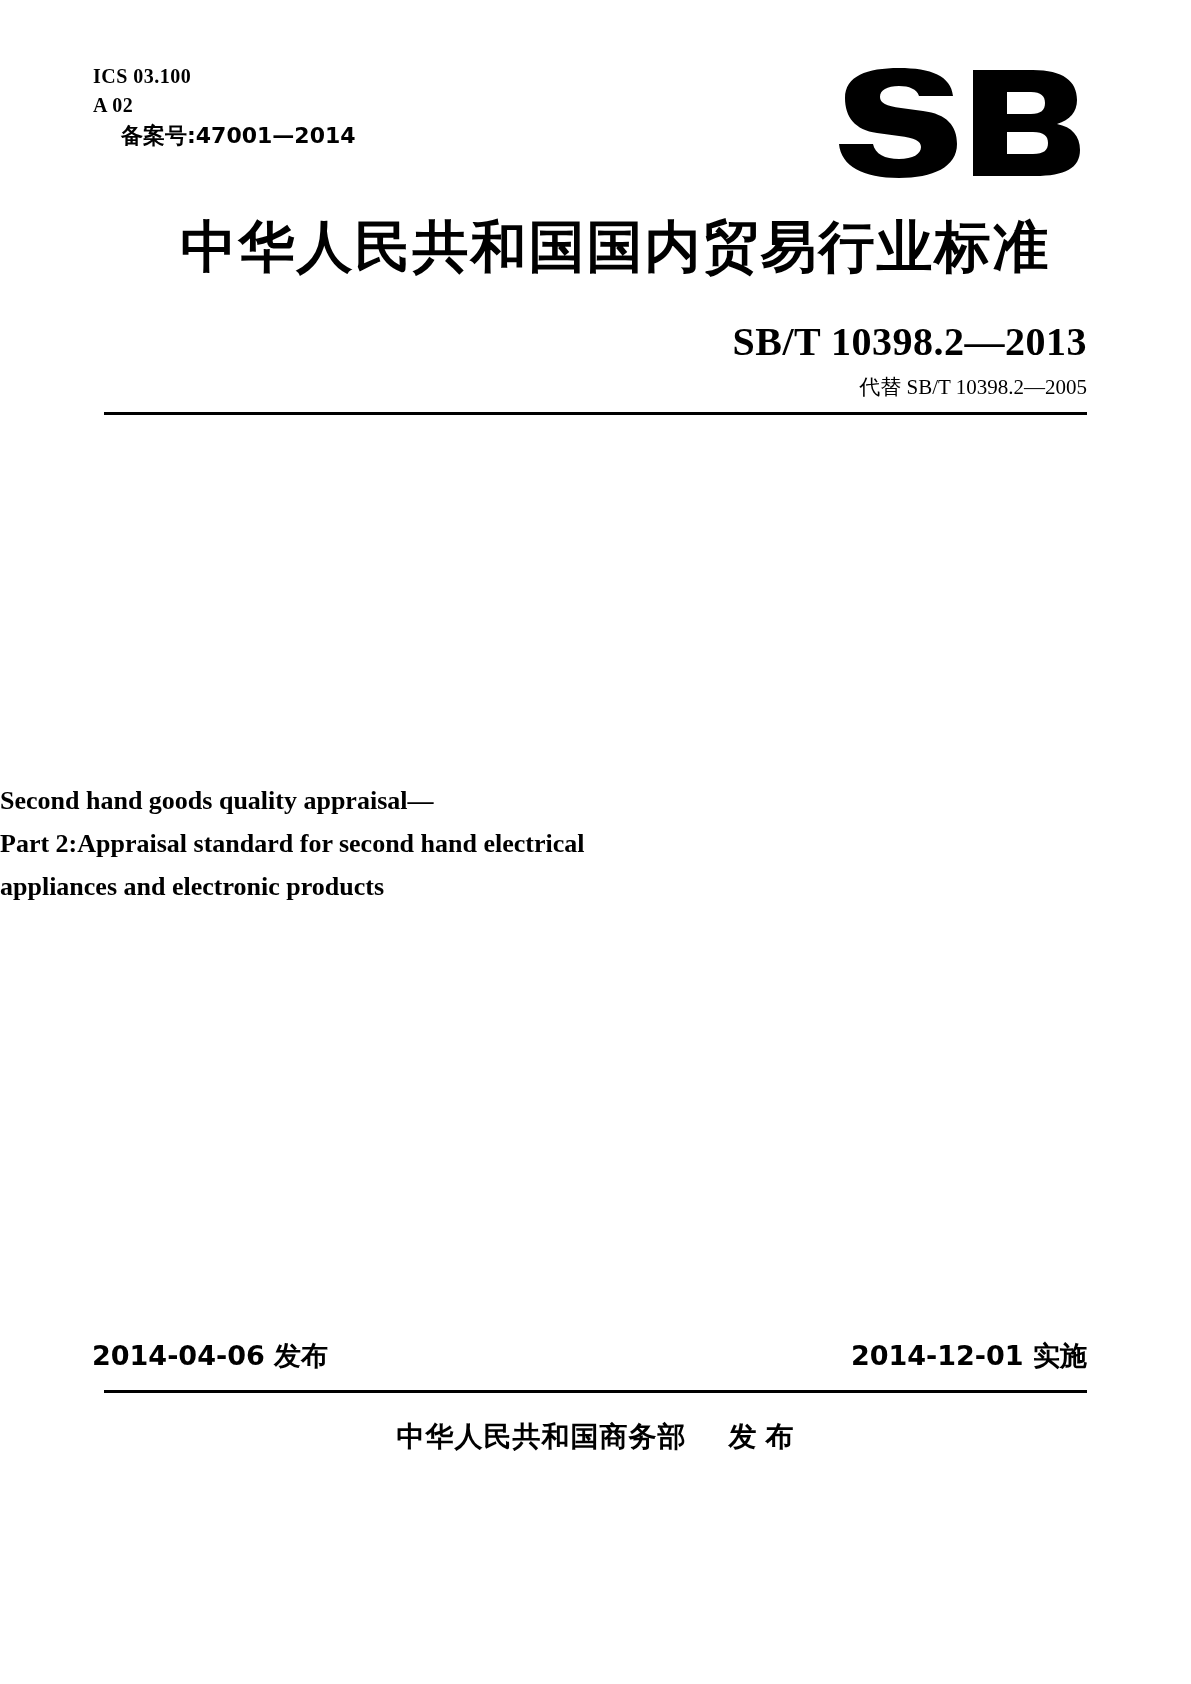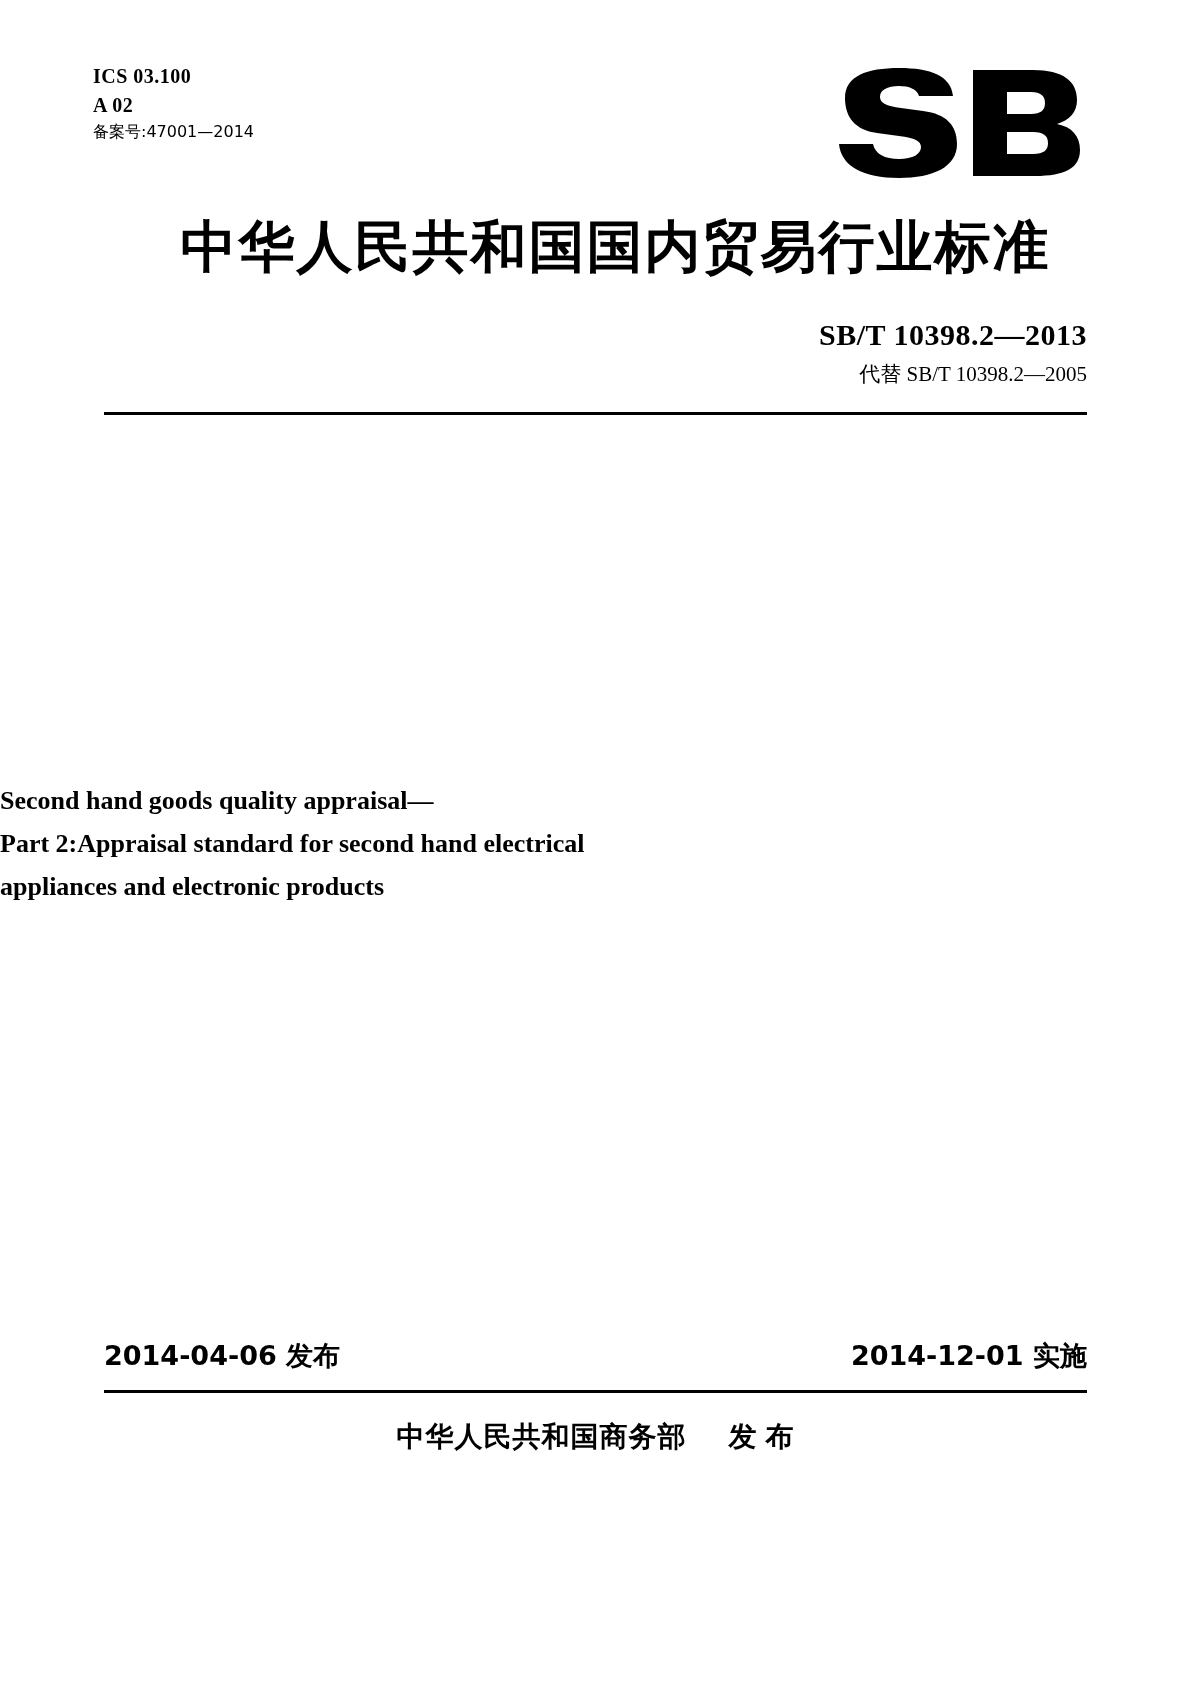--- a/index.html
+++ b/index.html
@@ -37,22 +37,23 @@
   .meta-line.ics {
     font-weight: bold;
     letter-spacing: 0.5px;
   }
   .meta-line.cls {
     font-weight: bold;
     letter-spacing: 0.5px;
   }
   .meta-line.record {
     font-family: "DejaVu Sans", sans-serif;
-    font-size: 16px;
-    font-weight: normal;
+    font-size: 22px;
+    font-weight: bold;
+    margin-left: 28px;
   }
 
   
   .logo-wrap {
     position: absolute;
     right: 104px;
     top: 62px;
     width: 260px;
     height: 120px;
   }
@@ -76,21 +77,21 @@
   
   .std-number-block {
     position: absolute;
     right: 104px;
     top: 318px;
     text-align: right;
   }
   .std-number {
     font-family: "Liberation Serif", serif;
     font-weight: bold;
-    font-size: 30px;
+    font-size: 40px;
     letter-spacing: 0.5px;
     white-space: nowrap;
   }
   .std-replaces {
     margin-top: 8px;
     font-family: "Liberation Serif", serif;
     font-size: 21px;
     white-space: nowrap;
   }
 
@@ -144,21 +145,21 @@
     font-family: "Liberation Serif", serif;
     font-weight: bold;
     font-size: 26px;
     line-height: 1.65;
   }
   .doc-title-en div { white-space: nowrap; }
 
   
   .footer-dates {
     position: absolute;
-    left: 104px;
+    left: 92px;
     right: 104px;
     top: 1338px;
     display: flex;
     justify-content: space-between;
     align-items: baseline;
     font-family: "DejaVu Sans", sans-serif;
     font-size: 27px;
     font-weight: bold;
   }
   .footer-dates span { white-space: nowrap; }

